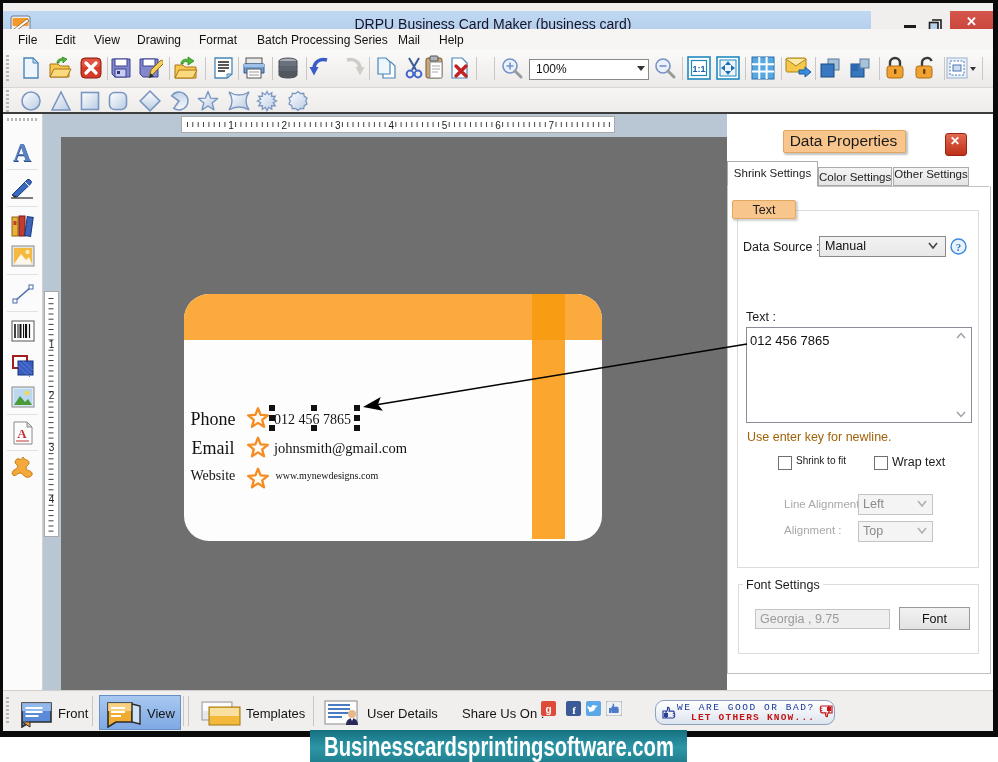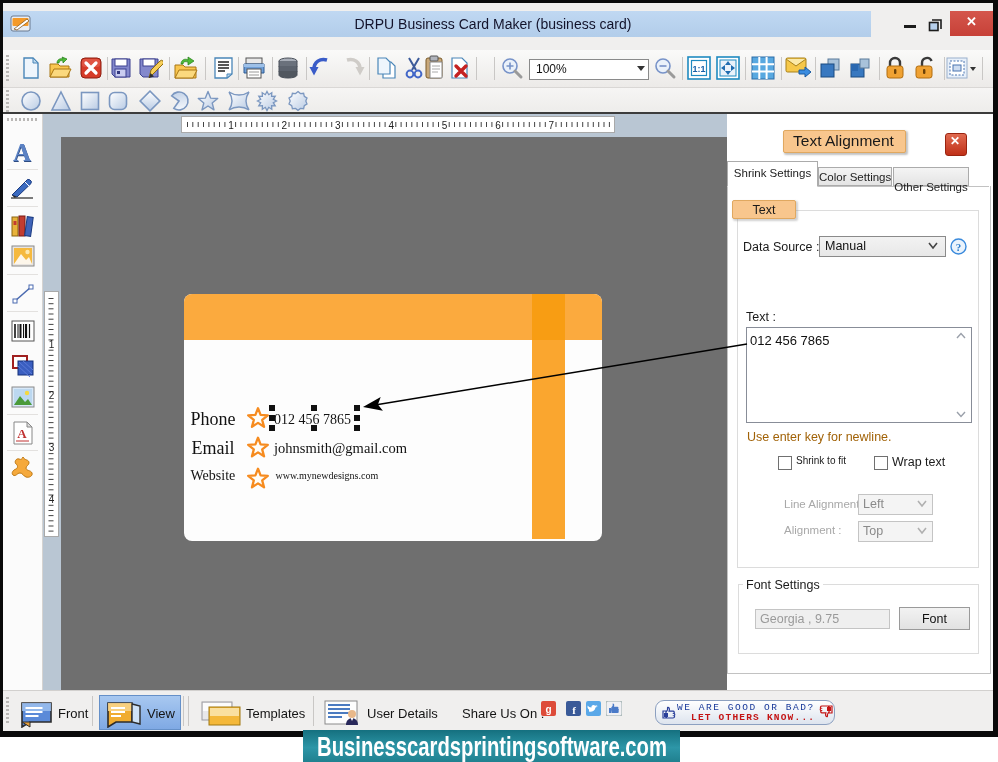--- a/index.html
+++ b/index.html
@@ -26,30 +26,30 @@
   .grip{position:absolute;width:3px;background:repeating-linear-gradient(180deg,#b9b7b5 0 2px,transparent 2px 4px);}
   
   #side{left:0;top:111px;width:39px;height:576px;background:#fbfbfb;border-right:1px solid #d5d3d1;}
   .side-sep{position:absolute;left:4px;width:31px;height:1px;background:#e3e1df;}
   #canvasarea{left:40px;top:111px;width:684px;height:576px;background:#6f6f6f;}
   #cv-top{left:0;top:0;width:684px;height:23px;background:#b9c6d3;}
   #cv-left{left:0;top:0;width:18px;height:576px;background:#b9c6d3;}
   #hruler{left:138px;top:2px;width:432px;height:15px;background:#fff;border:1px solid #a9a9a9;}
   #vruler{left:1px;top:177px;width:13px;height:244px;background:#fff;border:1px solid #a9a9a9;}
   
-  #card{left:141px;top:180px;width:418px;height:247px;background:#fdfdfd;border-radius:8px;overflow:hidden;}
+  #card{left:141px;top:180px;width:418px;height:247px;background:#fdfdfd;border-radius:25px;overflow:hidden;}
   #card-band{left:0;top:0;width:418px;height:46px;background:#fbaa3e;}
   #card-stripe{left:348px;top:0;width:33px;height:245px;background:#faa62f;}
   #card-stripe2{left:348px;top:0;width:33px;height:46px;background:#f89d13;}
   
   #panel{left:724px;top:111px;width:266px;height:576px;background:#fff;}
   
   #bbar{left:0;top:687px;width:990px;height:40px;background:#f0efee;border-top:1px solid #d2d0ce;font-size:13px;color:#141414;}
   
-  #banner{left:303px;top:730px;width:377px;height:32px;background:linear-gradient(#15707f,#2d96a7 55%,#20808f);}
+  #banner{left:310px;top:730px;width:377px;height:32px;background:linear-gradient(#15707f,#2d96a7 55%,#20808f);}
   #banner div{position:absolute;left:50%;top:2px;white-space:nowrap;color:#fff;font-weight:bold;font-size:27px;transform:translateX(-50%) scaleX(0.75);}
   .handle{position:absolute;width:6px;height:6px;background:#111;}
   .cardlabel{position:absolute;font-family:"Liberation Serif",serif;color:#121212;}
 </style>
 </head>
 <body>
 <div class="abs" id="frame"></div>
 <div class="abs" id="client">
   <div class="abs" id="titlebar">
     <svg class="abs" style="left:7px;top:2px" width="22" height="22" viewBox="0 0 22 22">
@@ -59,20 +59,30 @@
     </svg>
     <div class="abs" id="title-text">DRPU Business Card Maker (business card)</div>
     <div class="abs" style="left:901px;top:14px;width:12px;height:2.5px;background:#1c1c1c"></div>
     <svg class="abs" style="left:925px;top:5px" width="16" height="16" viewBox="0 0 16 16">
       <path d="M4 4 h9 v9" fill="none" stroke="#1c1c1c" stroke-width="1.6"></path>
       <rect x="1.5" y="6.5" width="8.5" height="8" fill="#b6cfeb" stroke="#1c1c1c" stroke-width="1.6"></rect>
     </svg>
     <div class="abs" id="btn-close">
         <span>✕</span>
       </div>
+  </div>
+  <div class="abs" id="menubar">
+    <span style="left:15px">File</span>
+    <span style="left:52px">Edit</span>
+    <span style="left:91px">View</span>
+    <span style="left:134px">Drawing</span>
+    <span style="left:196px">Format</span>
+    <span style="left:254px">Batch Processing Series</span>
+    <span style="left:395px">Mail</span>
+    <span style="left:436px">Help</span>
   </div>
   <div class="abs" id="tb1">
     <div class="grip" style="left:3px;top:5px;height:27px"></div>
     <svg class="abs" style="left:16px;top:6px" width="24" height="24" viewBox="0 0 24 24">
         <path d="M5 2 h9 l5 5 v15 H5 Z" fill="#eef5fc" stroke="#4a86b8" stroke-width="1.4"></path>
         <path d="M14 2 l5 5 h-5 Z" fill="#bcd8ee" stroke="#4a86b8"></path>
       </svg>
     <svg class="abs" style="left:45px;top:6px" width="24" height="24" viewBox="0 0 24 24">
         <path d="M2 8 h8 l2 2 h9 v11 H2 Z" fill="#f9c64f" stroke="#a97614"></path>
         <path d="M2 21 l4-8 h17 l-4 8 Z" fill="#fbd97e" stroke="#a97614"></path>
@@ -478,27 +488,27 @@
     <div class="handle" style="left:226px;top:301px"></div>
     <div class="handle" style="left:226px;top:310.5px"></div>
     <div class="handle" style="left:268px;top:291px"></div>
     <div class="handle" style="left:268px;top:310.5px"></div>
     <div class="handle" style="left:311px;top:291px"></div>
     <div class="handle" style="left:311px;top:301px"></div>
     <div class="handle" style="left:311px;top:310.5px"></div>
   </div>
   <div class="abs" id="panel">
     <div class="abs" style="left:56px;top:16px;width:121px;height:21px;background:#f8c68d;border:1px solid #e0a860;border-radius:2px;box-shadow:1.5px 1.5px 2px rgba(120,120,120,0.45)"></div>
-    <div class="abs" style="left:56px;top:18px;width:121px;text-align:center;font-size:15.5px;color:#1a1a1a">Text Alignment</div>
+    <div class="abs" style="left:56px;top:18px;width:121px;text-align:center;font-size:15.5px;color:#1a1a1a">Data Properties</div>
     <div class="abs" style="left:218px;top:19px;width:20px;height:21px;background:linear-gradient(#e06a50,#c03018);border:1px solid #9a2410;border-radius:3px;box-shadow:0 0 0 2px rgba(255,255,255,0.85)"></div>
     <div class="abs" style="left:218px;top:20px;width:20px;text-align:center;font-size:12px;font-weight:bold;color:#fff">✕</div>
     <div class="abs" style="left:0px;top:72px;width:262px;height:487px;background:#fff;border:1px solid #c2c2c2;border-top:0"></div>
     <div class="abs" style="left:91px;top:72px;width:171px;height:1px;background:#c2c2c2"></div>
     <div class="abs" style="left:91px;top:53px;width:74px;height:19px;background:linear-gradient(#f4f4f4,#e4e4e4);border:1px solid #ababab;font-size:11.5px;white-space:nowrap;color:#222;text-align:center;padding-top:3px;box-sizing:border-box">Color Settings</div>
-    <div class="abs" style="left:166px;top:53px;width:76px;height:19px;background:linear-gradient(#f4f4f4,#e4e4e4);border:1px solid #ababab;font-size:11.5px;white-space:nowrap;color:#222;text-align:center;padding-top:13px;box-sizing:border-box">Other Settings</div>
+    <div class="abs" style="left:166px;top:53px;width:76px;height:19px;background:linear-gradient(#f4f4f4,#e4e4e4);border:1px solid #ababab;font-size:11.5px;white-space:nowrap;color:#222;text-align:center;padding-top:0;box-sizing:border-box">Other Settings</div>
     <div class="abs" style="left:0px;top:47px;width:91px;height:26px;background:#fff;border:1px solid #ababab;border-bottom:1px solid #fff;font-size:11.5px;white-space:nowrap;color:#222;text-align:center;padding-top:5px;box-sizing:border-box">Shrink Settings</div>
     <div class="abs" style="left:10px;top:96px;width:240px;height:356px;border:1px solid #dcdcdc"></div>
     <div class="abs" style="left:5px;top:86px;width:64px;height:19px;background:#f8c68d;border:1px solid #e0a860;border-radius:2px;box-shadow:1.5px 1.5px 2px rgba(140,140,140,0.4);font-size:12.5px;color:#1a1a1a;text-align:center;padding-top:2px;box-sizing:border-box">Text</div>
     <div class="abs" style="left:16px;top:126px;font-size:12.5px;color:#1a1a1a">Data Source :</div>
     <div class="abs" style="left:92px;top:122px;width:125px;height:19px;background:linear-gradient(#f2f2f2,#e8e8e8);border:1px solid #8a8a8a"></div>
     <div class="abs" style="left:98px;top:125px;font-size:12.5px;color:#111">Manual</div>
     <svg class="abs" style="left:201px;top:128px" width="10" height="8">
         <path d="M1 1 L5 6 L9 1" fill="none" stroke="#444" stroke-width="1.6"></path>
       </svg>
     <svg class="abs" style="left:223px;top:124px" width="17" height="17" viewBox="0 0 17 17">

